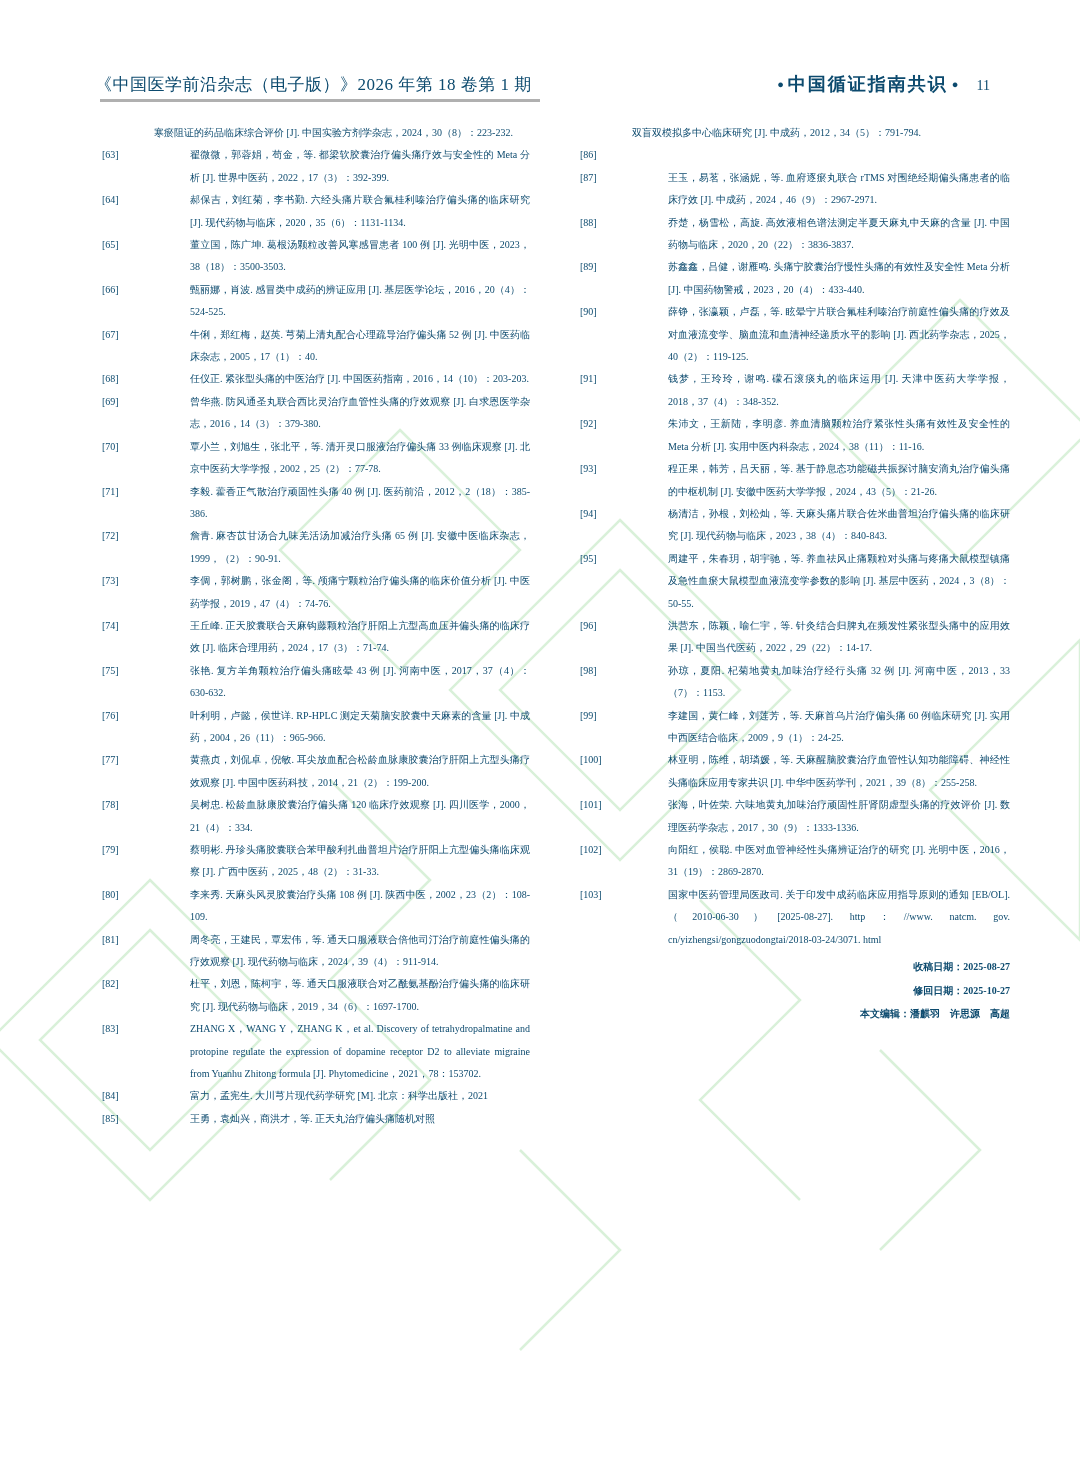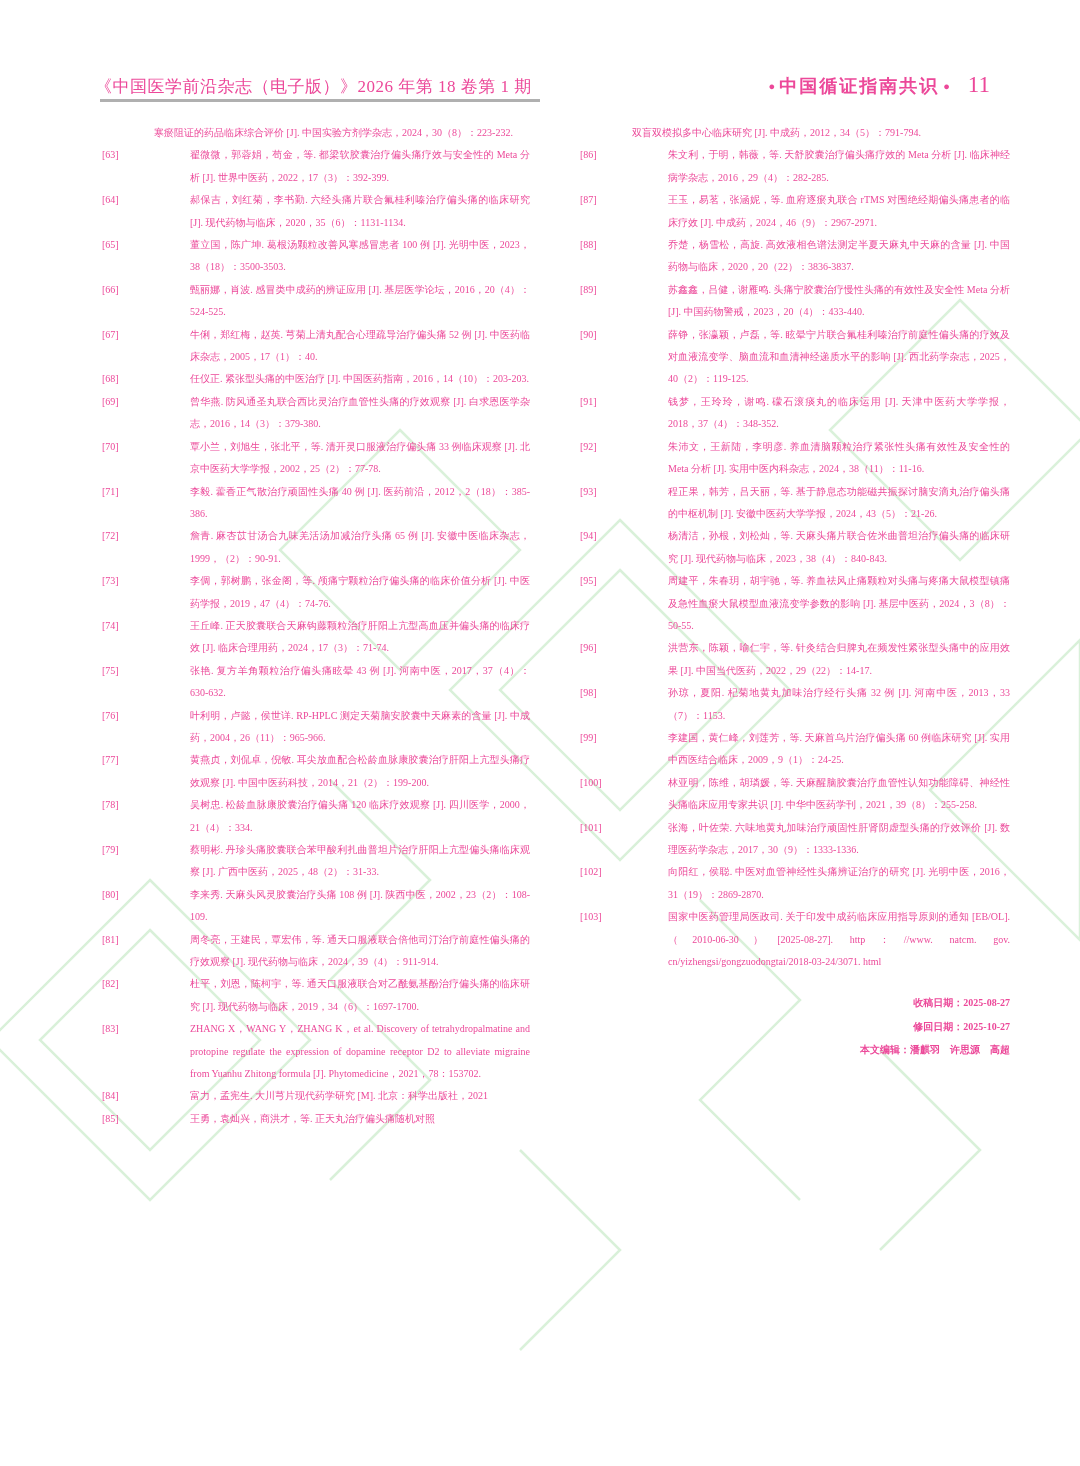--- a/index.html
+++ b/index.html
@@ -2,53 +2,53 @@
 <html><head>
 <meta charset="utf-8">
 <style>
   html,body{margin:0;padding:0;background:#ffffff;}
   .page{
     position:relative;
     width:1080px;height:1466px;
     background:#ffffff;
     overflow:hidden;
     font-family:"Liberation Serif","DejaVu Serif",serif;
-    color:#ec4899;
+    color:#0c4a6e;
   }
   .watermark{
     position:absolute;left:0;top:0;width:1080px;height:1466px;
     pointer-events:none;z-index:0;
   }
   .header{
     position:absolute;top:72px;left:95px;right:90px;
     display:flex;justify-content:space-between;align-items:baseline;
     z-index:2;
   }
   .journal-title{font-size:17px;letter-spacing:0.5px;white-space:nowrap;}
   .header-right{font-size:18px;white-space:nowrap;}
   .section-title{font-weight:bold;letter-spacing:2px;}
   .bullet{font-size:11px;vertical-align:2px;padding:0 4px;}
-  .page-number{font-size:23px;margin-left:14px;font-weight:normal;}
+  .page-number{font-size:14px;margin-left:14px;font-weight:normal;}
   .header-rule{
     position:absolute;top:99px;left:100px;width:440px;height:3px;
     background:#b0b0b0;z-index:2;
   }
   .col{
     position:absolute;top:122px;z-index:1;
     font-size:10px;line-height:22.4px;
   }
   .col-left{left:102px;width:428px;}
   .col-right{left:580px;width:430px;}
   .cont{
     margin:0 0 0 52px;text-align:justify;text-justify:inter-character;
   }
   .ref{display:flex;align-items:flex-start;}
   .ref-num{flex:0 0 52px;white-space:nowrap;}
   .ref-text{flex:1;text-align:justify;text-justify:inter-character;margin-left:36px;}
-  .footer{margin-top:18px;text-align:right;font-weight:bold;}
+  .footer{margin-top:4px;text-align:right;font-weight:bold;}
   .footer-line{margin:0;line-height:23.5px;}
 </style>
 </head>
 <body>
 
 <div class="page">
 
   <svg class="watermark" viewBox="0 0 1080 1466" xmlns="http://www.w3.org/2000/svg">
     <g fill="none" stroke="#cdeccd" stroke-width="2.5" opacity="0.75">
       <path d="M620 520 L790 690 L620 860 L450 690 Z"></path>
@@ -191,21 +191,20 @@
       <span class="ref-text">王勇，袁灿兴，商洪才，等. 正天丸治疗偏头痛随机对照</span>
     </div>
   </div>
   </div>
 
   <div class="col col-right">
     <p class="cont">双盲双模拟多中心临床研究 [J]. 中成药，2012，34（5）：791-794.</p>
     <div id="right-refs">
     <div class="ref">
       <span class="ref-num">[86]</span>
-      <span class="ref-text">朱文利，于明，韩薇，等. 天舒胶囊治疗偏头痛疗效的 Meta 分析 [J]. 临床神经病学杂志，2016，29（4）：282-285.</span>
     </div>
 
     <div class="ref">
       <span class="ref-num">[87]</span>
       <span class="ref-text">王玉，易茗，张涵妮，等. 血府逐瘀丸联合 rTMS 对围绝经期偏头痛患者的临床疗效 [J]. 中成药，2024，46（9）：2967-2971.</span>
     </div>
 
     <div class="ref">
       <span class="ref-num">[88]</span>
       <span class="ref-text">乔楚，杨雪松，高旋. 高效液相色谱法测定半夏天麻丸中天麻的含量 [J]. 中国药物与临床，2020，20（22）：3836-3837.</span>

